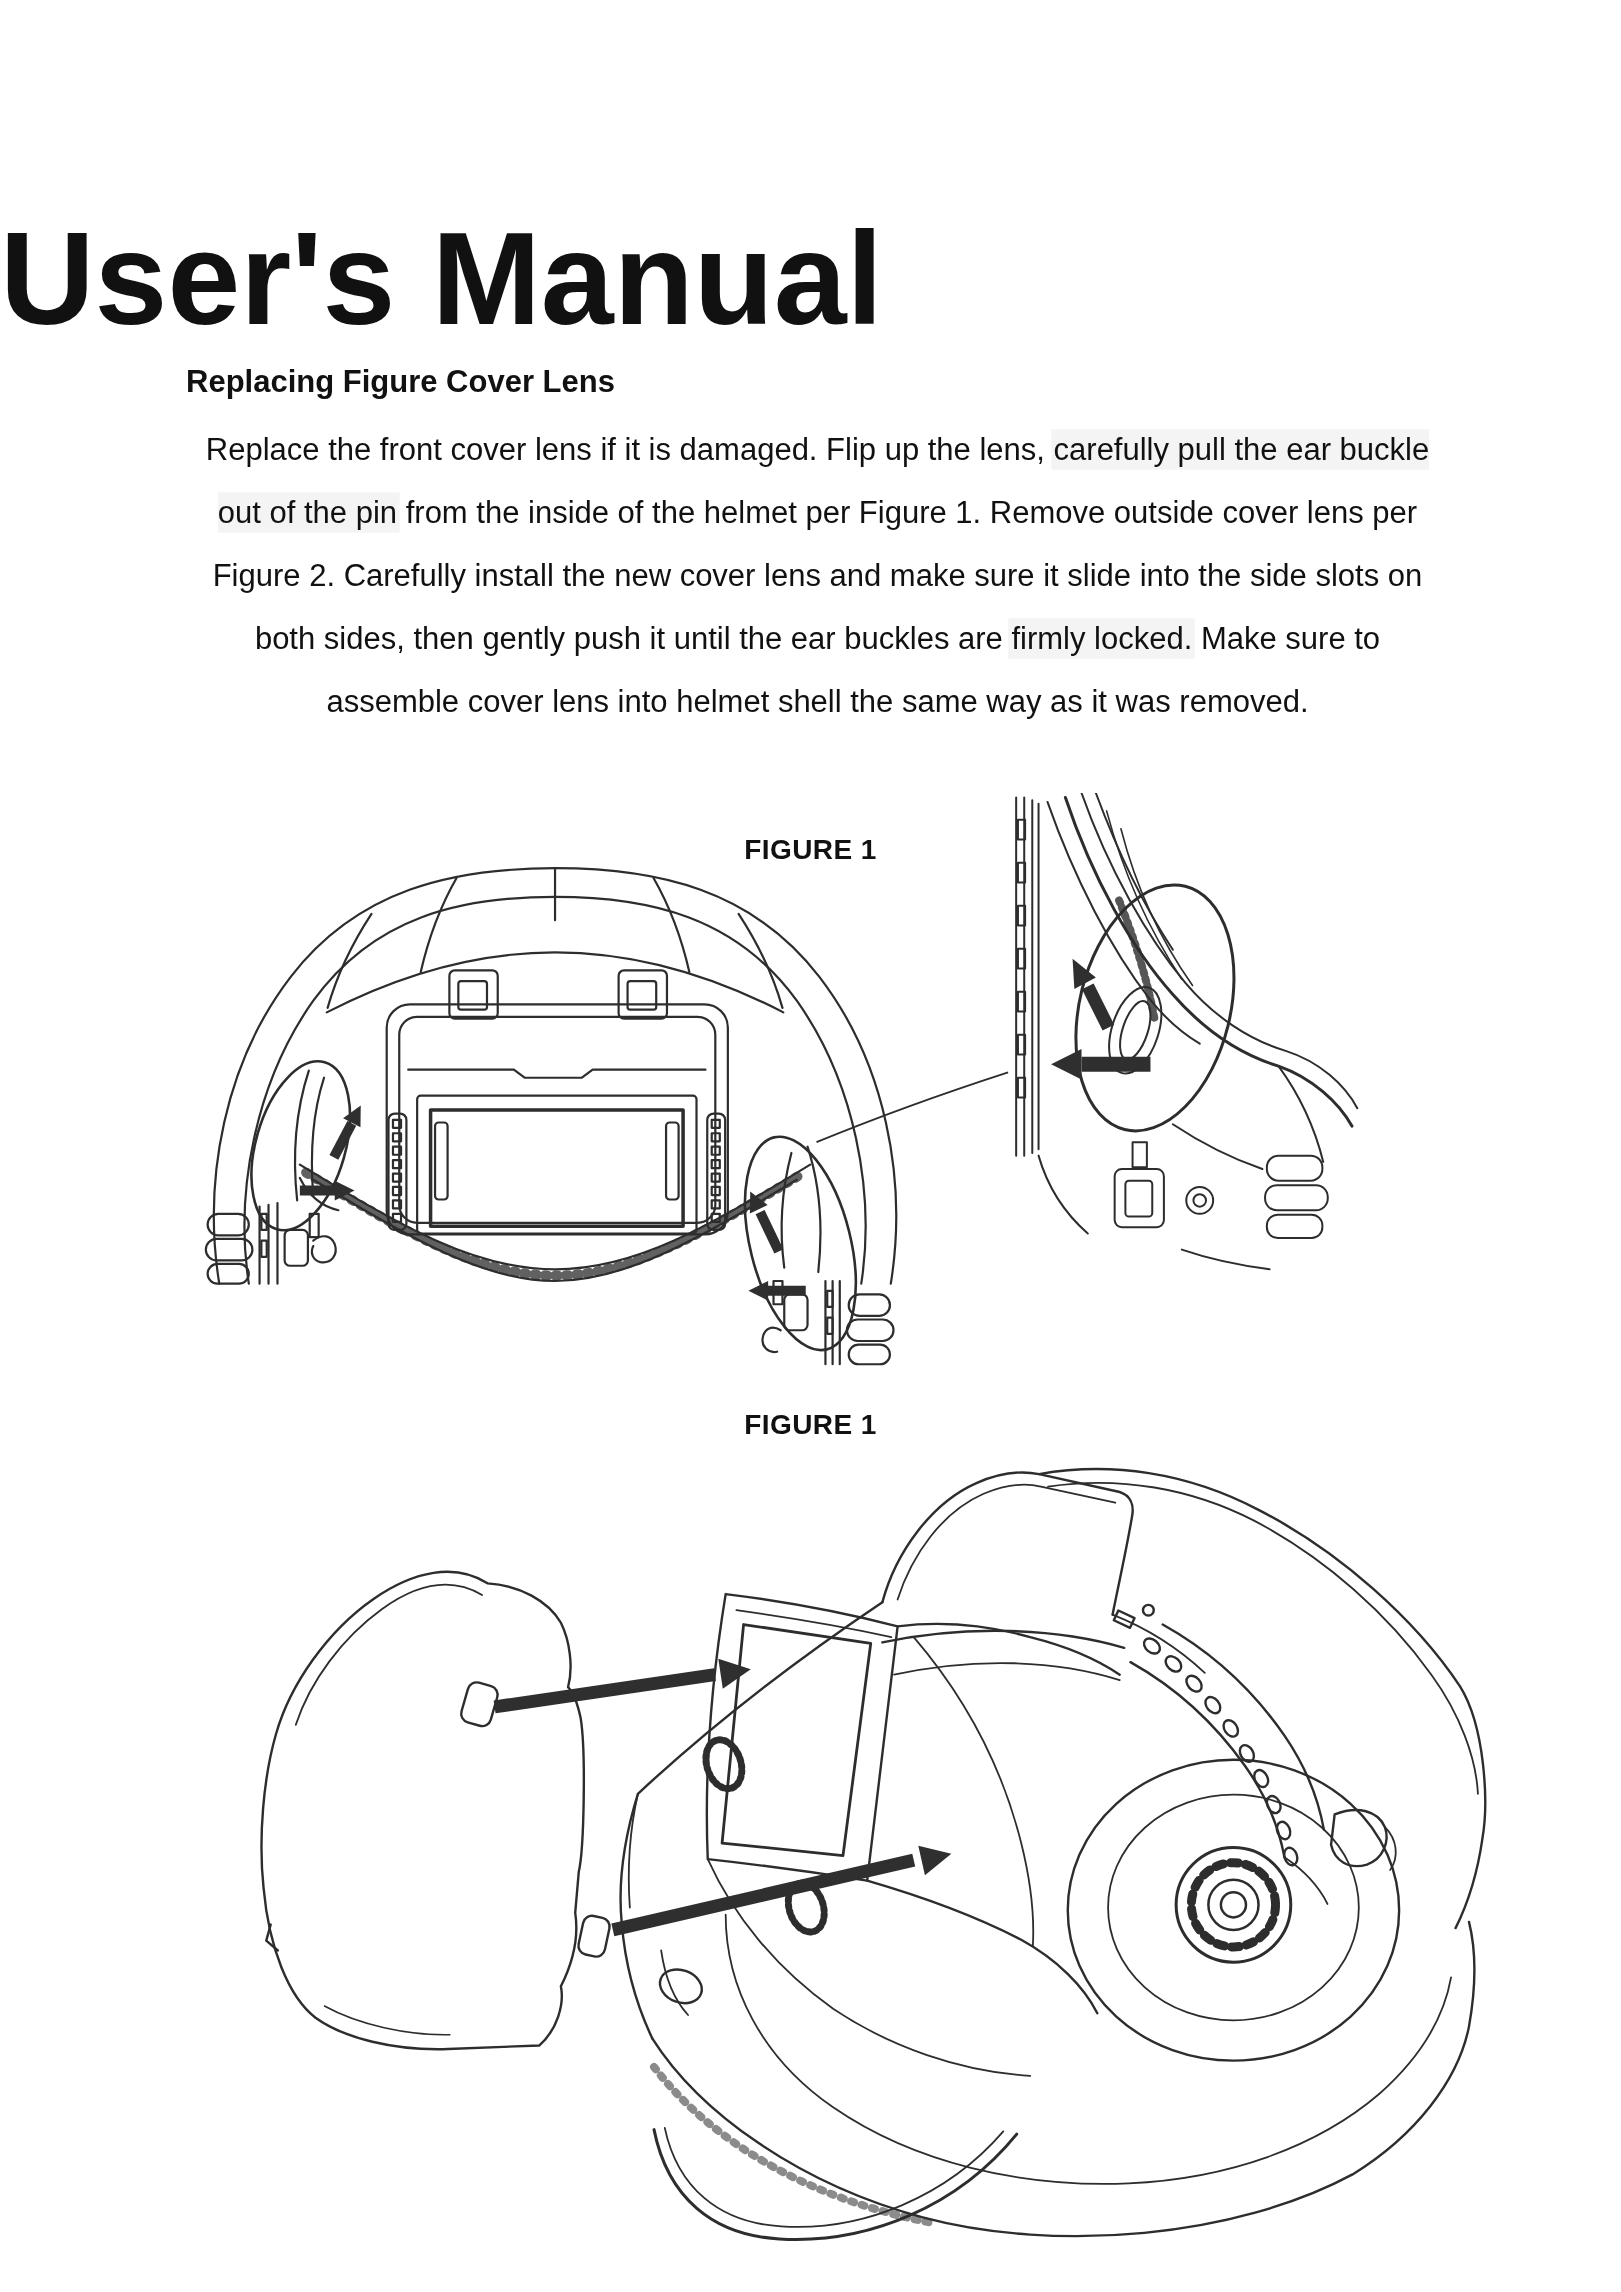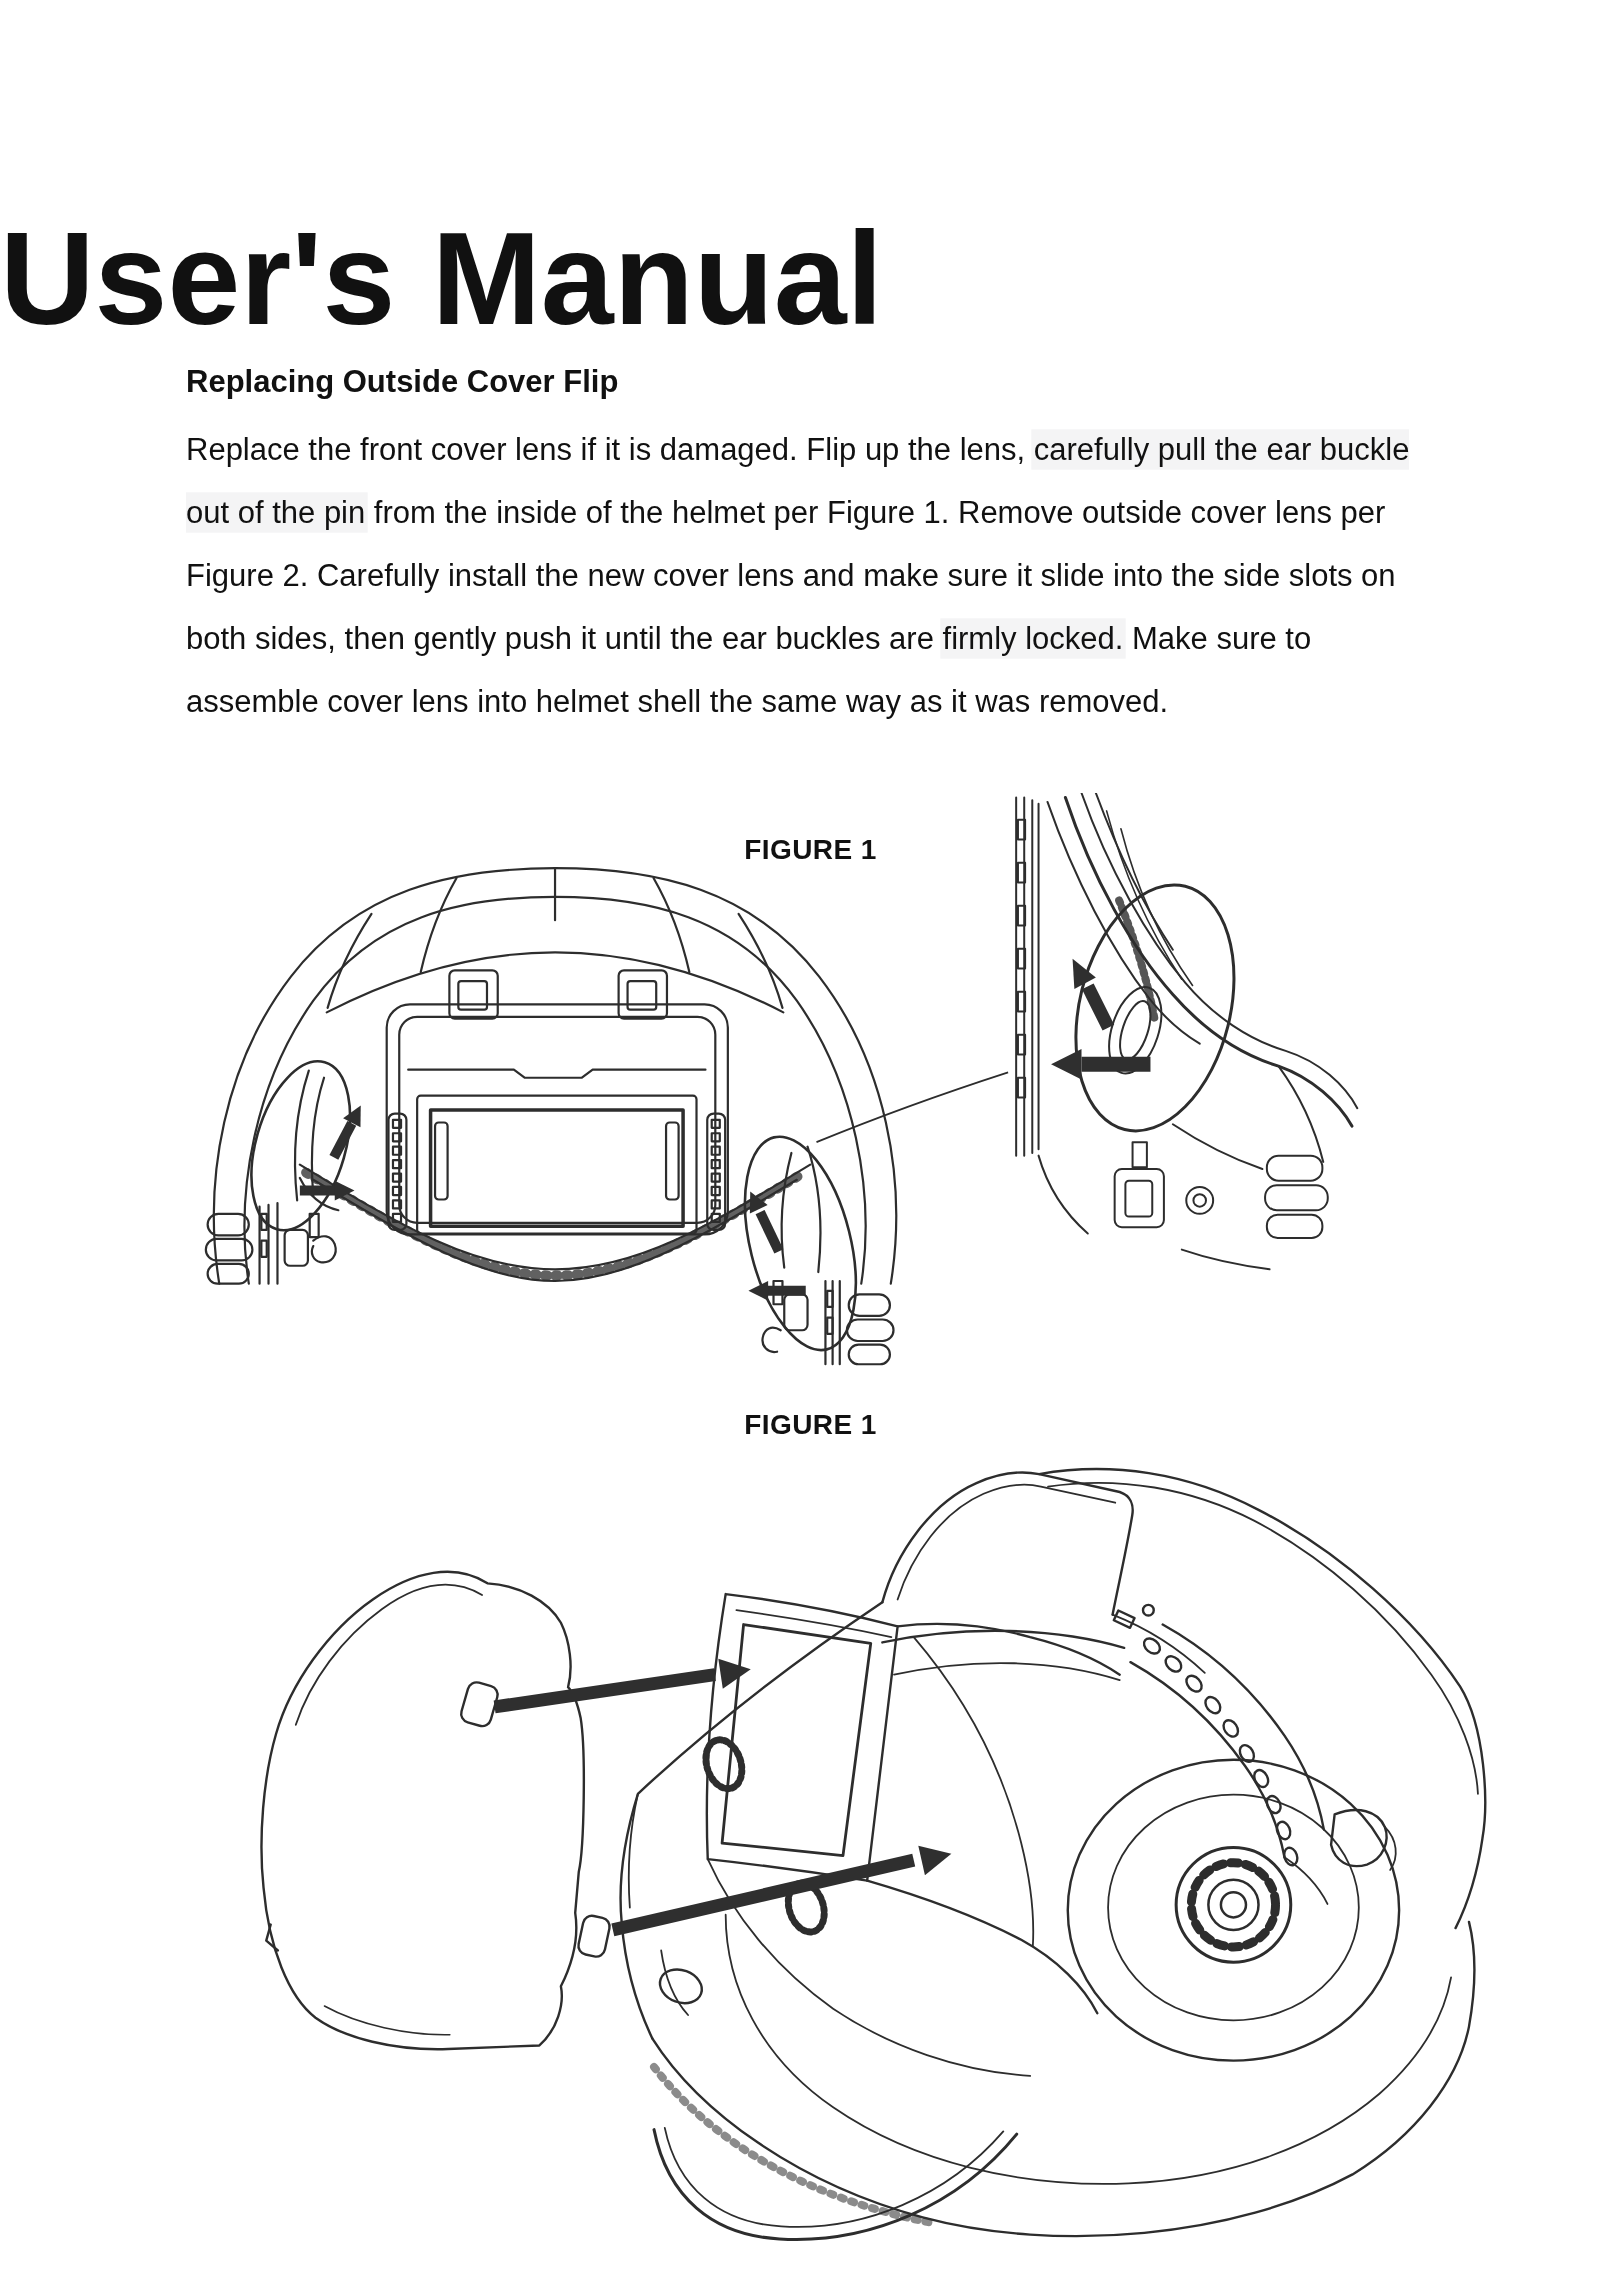--- a/index.html
+++ b/index.html
@@ -21,42 +21,42 @@
     text-align:left;font-size:131px;font-weight:700;
     line-height:1.0;letter-spacing:0px;white-space:nowrap;
   }
   .section-heading{
     position:absolute;top:364px;left:186px;
     font-size:31px;font-weight:700;margin:0;
   }
   .para{
     position:absolute;top:418px;left:186px;width:1263px;
     font-size:31px;line-height:63px;margin:0;
-    text-align:left;
+    text-align:center;
   }
   .para .hl{background:var(--hl-color);box-shadow:0 0 0 2.7px var(--hl-color);}
   .fig-label{
     position:absolute;left:0;width:100%;text-align:center;
     font-size:28px;font-weight:700;margin:0;letter-spacing:0.4px;
   }
   .fig1-label{top:834px;}
   .fig2-label{top:1409px;}
   .fig1-art{position:absolute;left:143px;top:793px;width:1227px;height:582px;}
   .fig2-art{position:absolute;left:224px;top:1449px;width:1272px;height:806px;}
   svg *{vector-effect:non-scaling-stroke;}
 </style>
 </head>
 <body>
 
 <div class="page">
 
   <h1 class="doc-title">User's Manual</h1>
 
   <section>
-    <h2 class="section-heading">Replacing Outside Cover Flip</h2>
+    <h2 class="section-heading">Replacing Figure Cover Lens</h2>
     <p class="para"><span>Replace the front cover lens if it is damaged. Flip up the lens, </span><span class="hl">carefully pull the ear buckle out of the pin</span><span> from the inside of the helmet per Figure 1. Remove outside cover lens per Figure 2. Carefully install the new cover lens and make sure it slide into the side slots on both sides, then gently push it until the ear buckles are </span><span class="hl">firmly locked.</span><span> Make sure to assemble cover lens into helmet shell the same way as it was removed.</span></p>
   </section>
 
   <figure style="margin:0">
     <figcaption class="fig-label fig1-label">FIGURE 1</figcaption>
     <svg class="fig1-art" viewBox="0 0 1370 650" aria-hidden="true">
 
       <g fill="none" stroke="var(--line-color)" stroke-width="2.2" stroke-linecap="round" stroke-linejoin="round">
 
         <path d="M 85,548 C 66,430 92,300 165,205 C 240,108 345,84 460,84 C 575,84 680,108 755,205 C 828,300 854,430 835,548"></path>

